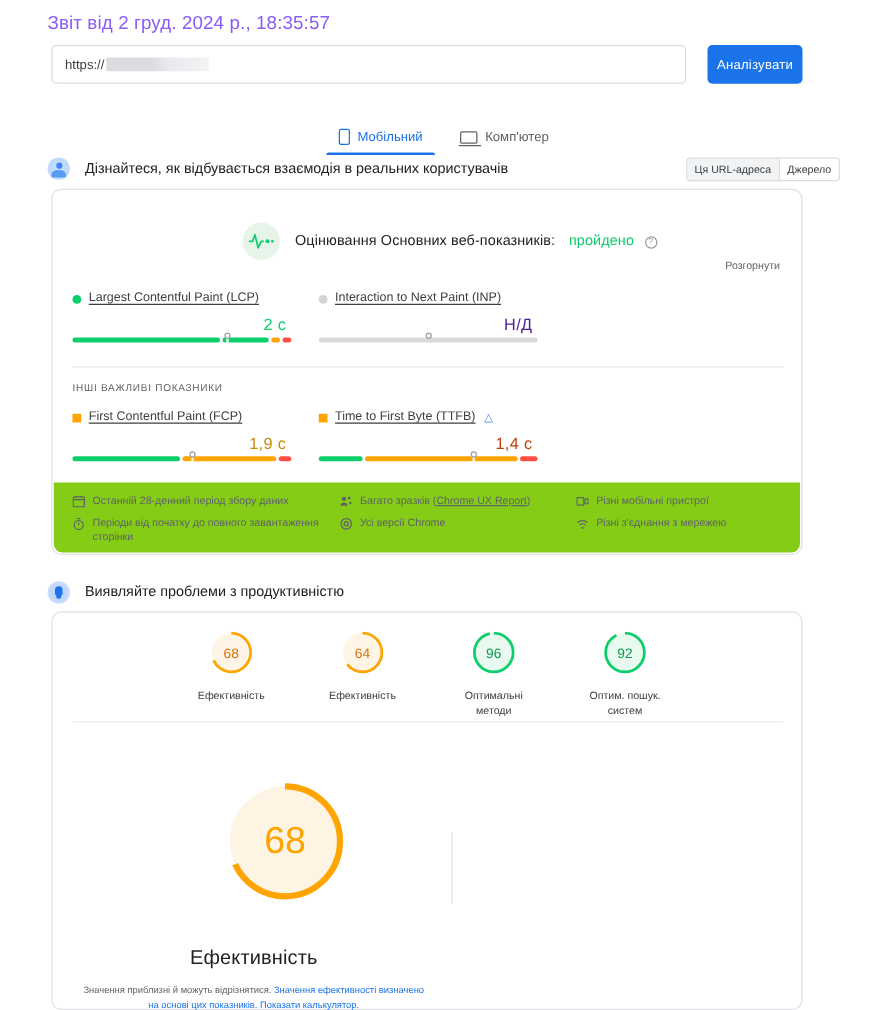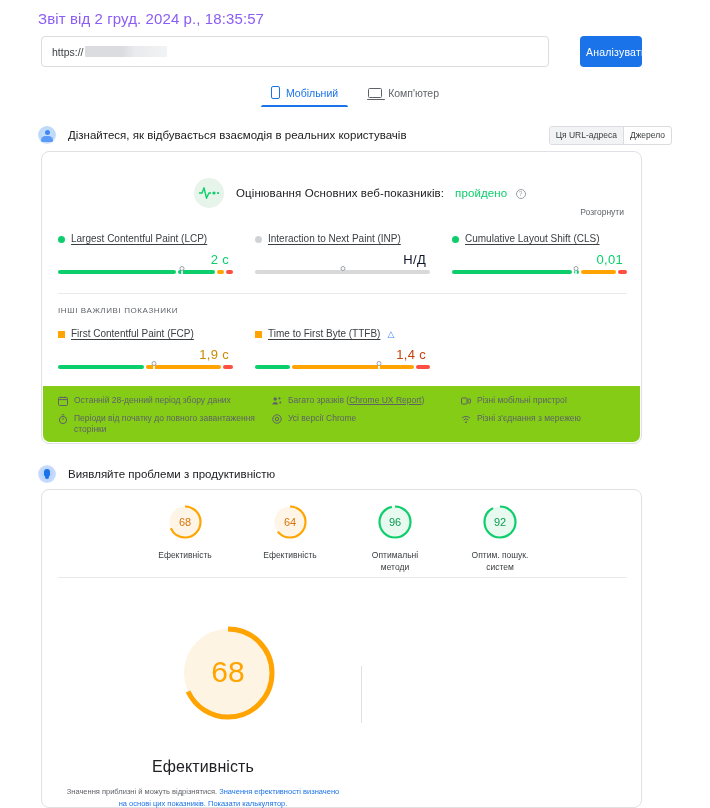--- a/index.html
+++ b/index.html
@@ -24,29 +24,29 @@
     border: 1px solid #dadce0; border-radius: 4px; background: #fff;
     display: flex; align-items: center; padding: 0 10px;
     font-size: 10.5px; color: #3c4043;
   }
   .url-redacted {
     display: inline-block; width: 82px; height: 11px; margin-left: 1px;
     background: linear-gradient(90deg,#dadce0 0%,#dadce0 45%,#e8eaed 60%,#f1f3f4 100%);
     border-radius: 1px;
   }
   .analyze-btn {
-    position: absolute; right: 0; top: 0; width: 62px; height: 31px;
+    position: absolute; right: 0; top: 0; width: 76px; height: 31px;
     background: #1a73e8; color: #fff; border: none; border-radius: 4px;
     font-size: 10.5px; font-family: "Liberation Sans", sans-serif;
     cursor: pointer; letter-spacing: .2px;
   }
 
   
   .device-tabs {
-    position: absolute; left: 0; top: 83px; width: 710px;
+    position: absolute; left: 0; top: 100px; width: 710px;
     display: flex; justify-content: center; gap: 22px;
   }
   .device-tab {
     display: flex; align-items: center; gap: 6px;
     font-size: 10.5px; color: #5f6368; padding: 3px 4px 8px 4px;
     cursor: pointer; position: relative;
   }
   .device-tab.active { color: #1a73e8; }
   .device-tab.active::after {
     content: ""; position: absolute; left: -6px; right: -6px; bottom: 0;
@@ -294,42 +294,27 @@
           <span class="marker-tick" style="left:71%;"></span>
           <span class="marker" style="left:71%;"></span>
         </div>
       </div>
 
       <div>
         <div class="metric-name">
           <span class="dot" style="background:#d0d3d6"></span>
           <a>Interaction to Next Paint (INP)</a>
         </div>
-        <div class="metric-val" style="color:#0f172a">Н/Д</div>
+        <div class="metric-val" style="color:#4c1d95">Н/Д</div>
         <div class="bar">
           <i style="width:100%;background:#d9d9d9"></i>
           <span class="marker" style="left:50%;"></span>
         </div>
       </div>
 
-      <div>
-        <div class="metric-name">
-          <span class="dot" style="background:#0cce6b"></span>
-          <a>Cumulative Layout Shift (CLS)</a>
-        </div>
-        <div class="metric-val" style="color:#0cce6b">0,01</div>
-        <div class="bar">
-          <i style="width:69%;background:#0cce6b"></i>
-            <i style="width:3%;background:#0cce6b"></i>
-            <i style="width:20%;background:#ffa400"></i>
-            <i style="width:5%;background:#ff4e42"></i>
-          <span class="marker-tick" style="left:71%;"></span>
-          <span class="marker" style="left:71%;"></span>
-        </div>
-      </div>
 
     </div>
 
     <div class="divider" style="top:141px;"></div>
     <div class="other-label">ІНШІ ВАЖЛИВІ ПОКАЗНИКИ</div>
 
     <div class="metrics-other">
 
       <div>
         <div class="metric-name">

